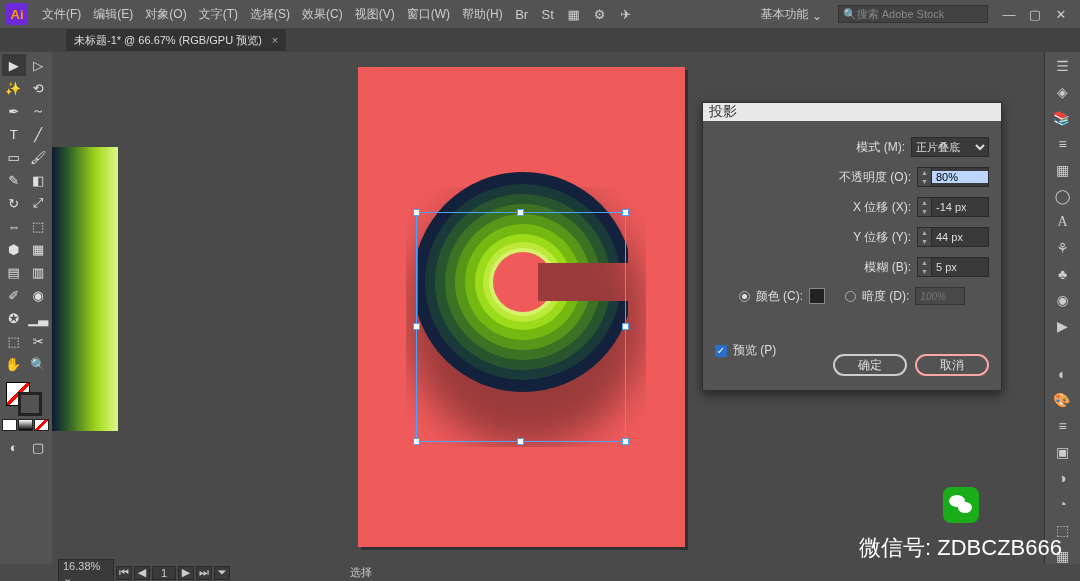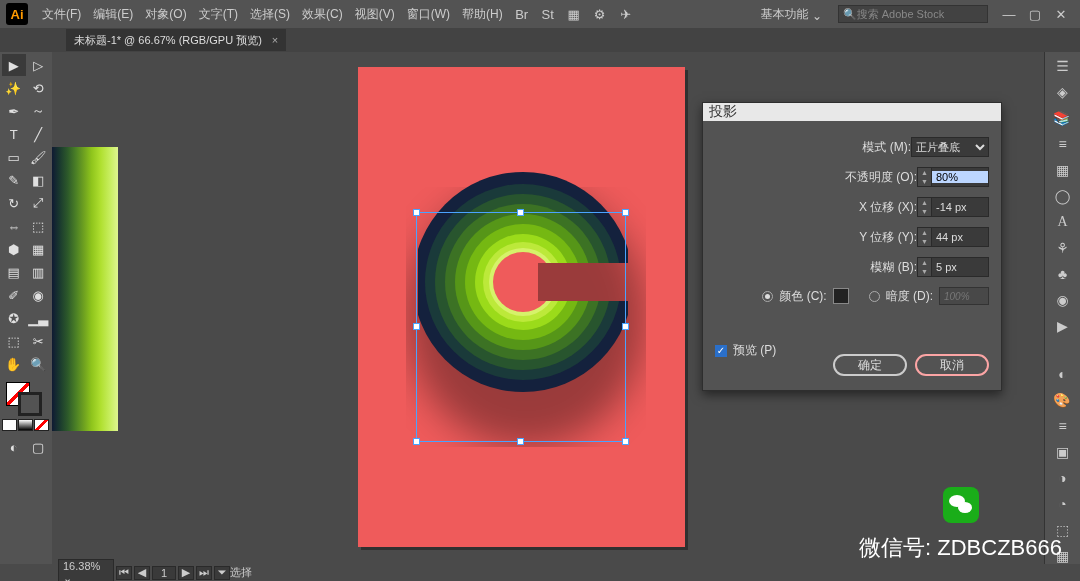--- a/index.html
+++ b/index.html
@@ -1,19 +1,19 @@
 <!DOCTYPE html>
 <html><head>
 <meta charset="utf-8">
 <style>
 * { box-sizing: border-box; margin: 0; padding: 0; font-family: "Microsoft YaHei", Arial, sans-serif; }
 body { width: 1080px; height: 581px; background: #4a4a4a; overflow: hidden; position: relative; }
 
 .menubar { height: 28px; background: #535353; display: flex; align-items: center; padding: 0 6px; color: #ccc; font-size: 12px; }
-.app-icon { width: 22px; height: 22px; background: #000000; color: #ff9a00; display: flex; align-items: center; justify-content: center; font-weight: bold; font-size: 13px; border-radius: 3px; margin-right: 8px; }
+.app-icon { width: 22px; height: 22px; background: #6d28d9; color: #ff9a00; display: flex; align-items: center; justify-content: center; font-weight: bold; font-size: 13px; border-radius: 3px; margin-right: 8px; }
 .menu-item { padding: 0 6px; cursor: pointer; }
 .menu-spacer { flex: 1; }
 .menu-icon { width: 20px; height: 18px; margin: 0 3px; display: flex; align-items: center; justify-content: center; font-size: 13px; color:#ccc;}
 .workspace-drop { display:flex; align-items:flex-end; color:#ccc; font-size:12px; padding:0 8px;margin-left:24px;}
 .stock-search { width:150px; height:18px; background:#424242; border:1px solid #333; display:flex; align-items:center; color:#888; font-size:11px; padding:0 4px; margin:0 8px;}
 .window-btn { width:18px; height:14px; margin:0 4px; color:#ccc; font-size:13px; display:flex;align-items:center;justify-content:center;}
 
 .tabbar { height: 24px; background: #434343; display: flex; align-items: center; padding-left: 66px; }
 .doc-tab { height: 22px; background: #333333; color: #ddd; font-size: 11px; padding: 0 8px; display: flex; align-items: center; }
 .doc-tab-close { margin-left: 10px; color:#aaa; }
@@ -42,44 +42,44 @@
 .bbox .h-tl{left:-4px;top:-4px;} .bbox .h-tr{right:-4px;top:-4px;} .bbox .h-bl{left:-4px;bottom:-4px;} .bbox .h-br{right:-4px;bottom:-4px;}
 .bbox .h-t{left:50%;top:-4px;margin-left:-4px;} .bbox .h-b{left:50%;bottom:-4px;margin-left:-4px;}
 .bbox .h-l{top:50%;left:-4px;margin-top:-4px;} .bbox .h-r{top:50%;right:-4px;margin-top:-4px;}
 
 .panel-strip { width:36px; background:#535353; display:flex; flex-direction:column; align-items:center; padding-top:6px; gap:10px; border-left:1px solid #333;}
 .panel-strip .picon{ width:20px;height:20px; color:#ccc; display:flex;align-items:center;justify-content:center; font-size:14px;}
 
 .dialog { position:absolute; left:702px; top:102px; width:300px; background:#535353; border:1px solid #2e2e2e; box-shadow:0 4px 10px rgba(0,0,0,0.5); color:#ddd; font-size:12px;}
 .dialog-title { background:#e8e8e8; color:#333; height:18px; display:flex; align-items:center; padding:0 6px; font-size:14px;}
 .dialog-body { padding:16px 12px 14px 12px;}
-.form-row { display:flex; align-items:center; justify-content:flex-end; margin-bottom:10px; gap:0;}
+.form-row { display:flex; align-items:center; justify-content:flex-end; margin-bottom:10px; gap:6px;}
 .form-row label { text-align:right; white-space:nowrap;}
 .form-row select, .form-row .num-input { background:#3a3a3a; border:1px solid #2a2a2a; color:#ddd; height:20px; font-size:11px;}
 .form-row select{ width:78px;}
 .num-input { width:72px; display:flex; align-items:center; position:relative;}
 .num-input .spin{ width:14px; background:#494949; display:flex; flex-direction:column; border-right:1px solid #2a2a2a;}
 .num-input .spin div{height:9px; font-size:7px; text-align:center; line-height:9px; color:#aaa;}
 .num-input input{ flex:1; background:transparent; border:none; color:#ddd; font-size:11px; padding:0 4px; outline:none; width:100%;}
 .num-input.hilite input{ background:#bcd6ff; color:#000;}
-.color-row{ display:flex; align-items:center; justify-content:flex-end; gap:6px; margin-bottom:14px;}
+.color-row{ display:flex; align-items:center; justify-content:center; gap:6px; margin-bottom:14px;}
 .radio{ width:11px; height:11px; border-radius:50%; border:1px solid #aaa; display:inline-flex; align-items:center; justify-content:center;}
 .radio.on::after{content:""; width:5px;height:5px;background:#ddd;border-radius:50%;}
 .color-swatch-sm{ width:16px;height:16px; background:#222; border:1px solid #888;}
 .dark-in{ width:50px;height:18px; background:#484848; border:1px solid #333; color:#777; font-size:10px; display:flex;align-items:center; padding:0 4px;font-style:italic;}
 .dialog-footer{ display:flex; align-items:center; padding-top:6px;}
 .check{ width:12px;height:12px; background:#2a6fc9; display:inline-flex;align-items:center;justify-content:center;color:#fff;font-size:10px; margin-right:6px;}
 .pill-btn{ width:74px; height:22px; border:2px solid #fca5a5; border-radius:12px; display:flex;align-items:center;justify-content:center; margin-left:8px; cursor:pointer;margin-top:29px;}
 .pill-btn.primary{ border-color:#ccc;}
 
 .statusbar { position:absolute; bottom:0; left:0; right:0; height:17px; background:#4a4a4a; display:flex; align-items:center; color:#ccc; font-size:11px; padding:0 4px;}
 .statusbar .zoom-box{ width:56px; background:#3a3a3a; border:1px solid #2a2a2a; padding:0 4px; margin-left:54px;}
 .statusbar .navseg{ width:16px;height:14px;border:1px solid #2a2a2a;background:#3a3a3a;display:flex;align-items:center;justify-content:center;margin-left:2px;}
 .statusbar .page-input{ width:24px;height:14px;background:#3a3a3a;border:1px solid #2a2a2a;text-align:center;margin-left:2px;}
-.status-label{ }
+.status-label{ margin-left:120px;}
 
 .wechat-overlay{ position:absolute; right:18px; bottom:18px; display:flex; align-items:center; gap:10px; color:#fff; font-size:22px; font-weight:500; z-index:50;flex-direction:column;}
 .wechat-icon{ width:36px;height:36px; border-radius:8px; background:#1aad19; position:relative;}
 .wechat-icon::before{content:""; position:absolute; left:6px; top:8px; width:16px;height:12px;background:#fff;border-radius:50%;}
 .wechat-icon::after{content:""; position:absolute; left:15px; top:15px; width:14px;height:11px;background:#fff;border-radius:50%;}
 </style>
 </head>
 <body>
 
 <div class="menubar">

